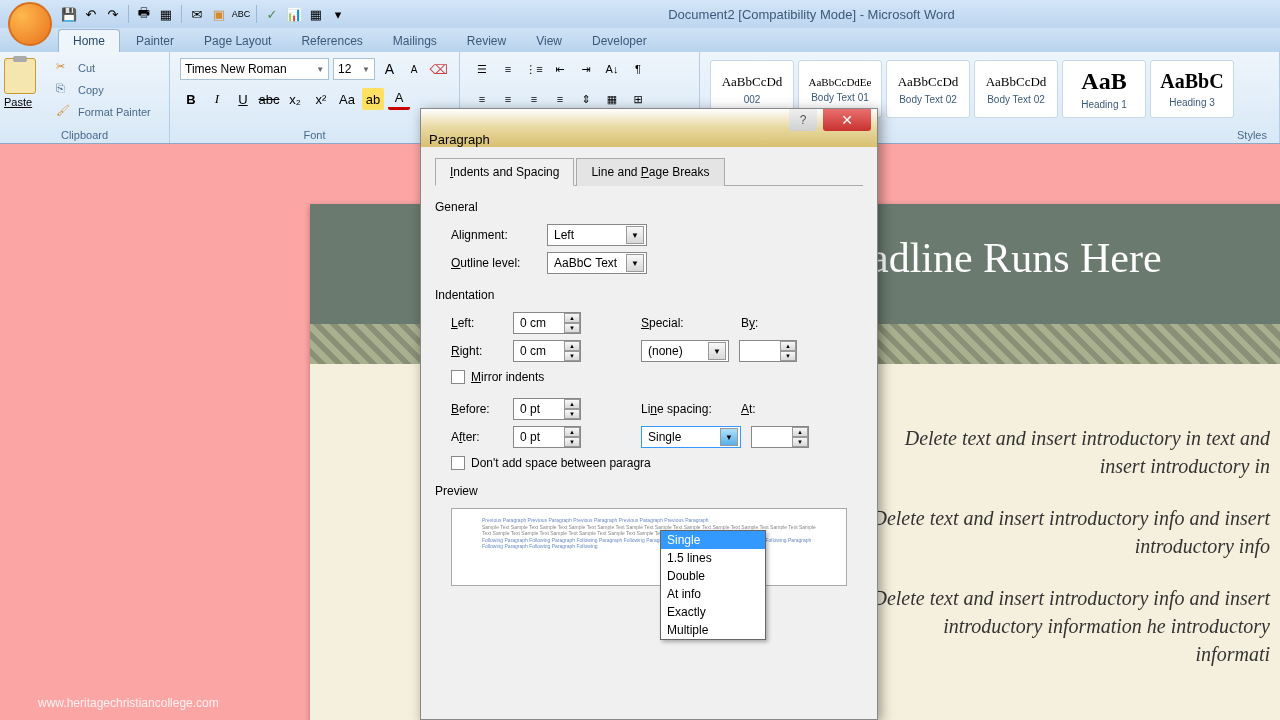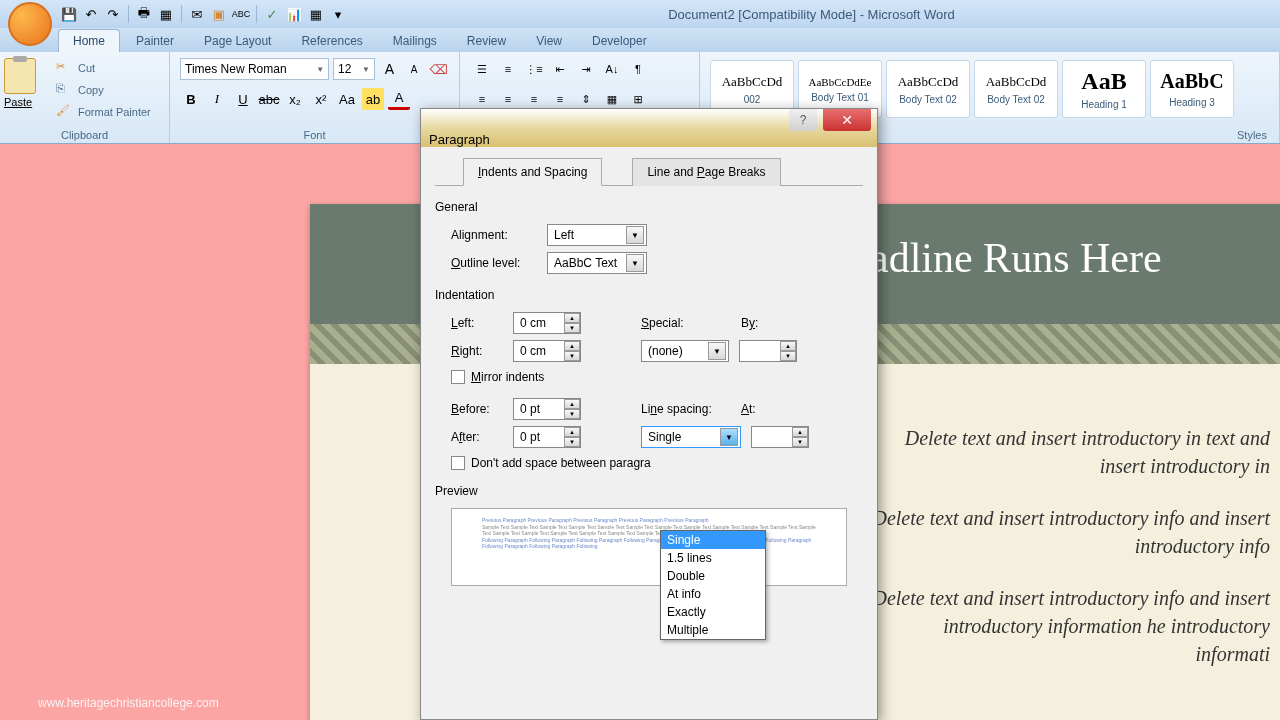--- a/index.html
+++ b/index.html
@@ -61,21 +61,21 @@
 .doc-body { padding: 60px 40px; background: #f5f0dd; }
 .doc-text { font-family: "Times New Roman", serif; font-style: italic; font-size: 20px; color: #333; text-align: right; line-height: 1.4; margin-bottom: 24px; margin-left: 520px; }
 
 
 .dialog { position: absolute; left: 420px; top: 108px; width: 458px; height: 612px; background: #f0f0f0; border: 1px solid #888; box-shadow: 3px 3px 12px rgba(0,0,0,0.4); z-index: 100; }
 .dlg-title { height: 38px; background: linear-gradient(#fefefe,#e8d8a0 50%,#d8c070); display: flex; align-items: flex-end; padding: 0 8px; font-size: 13px; position: relative; }
 .dlg-close { position: absolute; right: 0; top: 0; width: 48px; height: 22px; background: linear-gradient(#e8706e,#c83230); color: #fff; display: flex; align-items: center; justify-content: center; font-size: 14px; border-radius: 0 0 3px 3px; cursor: pointer; margin-right: 6px; }
 .dlg-help { position: absolute; right: 54px; top: 0; width: 28px; height: 22px; background: linear-gradient(#f0f0f0,#d0d0d0); display: flex; align-items: center; justify-content: center; font-size: 12px; border-radius: 0 0 3px 3px; cursor: pointer; margin-right: 6px; color: #555; }
 .dlg-body { padding: 10px 14px; }
 .dlg-tabs { display: flex; border-bottom: 1px solid #aaa; }
-.dlg-tab { padding: 6px 14px; font-size: 12px; border: 1px solid #aaa; border-bottom: none; background: #f0f0f0; margin-right: 2px; cursor: pointer; position: relative; top: 1px; margin-left: 28px; }
+.dlg-tab { padding: 6px 14px; font-size: 12px; border: 1px solid #aaa; border-bottom: none; background: #f0f0f0; margin-right: 2px; cursor: pointer; position: relative; top: 1px; }
 .dlg-tab.active { background: #f0f0f0; border-bottom: 1px solid #f0f0f0; }
 .dlg-tab:not(.active) { background: #e4e4e4; }
 
 .section { margin-top: 14px; }
 .section-label { font-size: 12px; margin-bottom: 10px; }
 .form-row { display: flex; align-items: center; margin: 6px 0 6px 16px; font-size: 12px; gap: 10px; }
 .form-label { width: 86px; }
 .form-label-s { width: 52px; }
 .combo { width: 100px; height: 22px; border: 1px solid #888; background: #fff; display: flex; align-items: center; justify-content: space-between; padding: 0 2px 0 6px; font-size: 12px; }
 .combo-btn { width: 18px; height: 18px; background: linear-gradient(#f8f8f8,#d8d8d8); border: 1px solid #999; display: flex; align-items: center; justify-content: center; font-size: 8px; }

